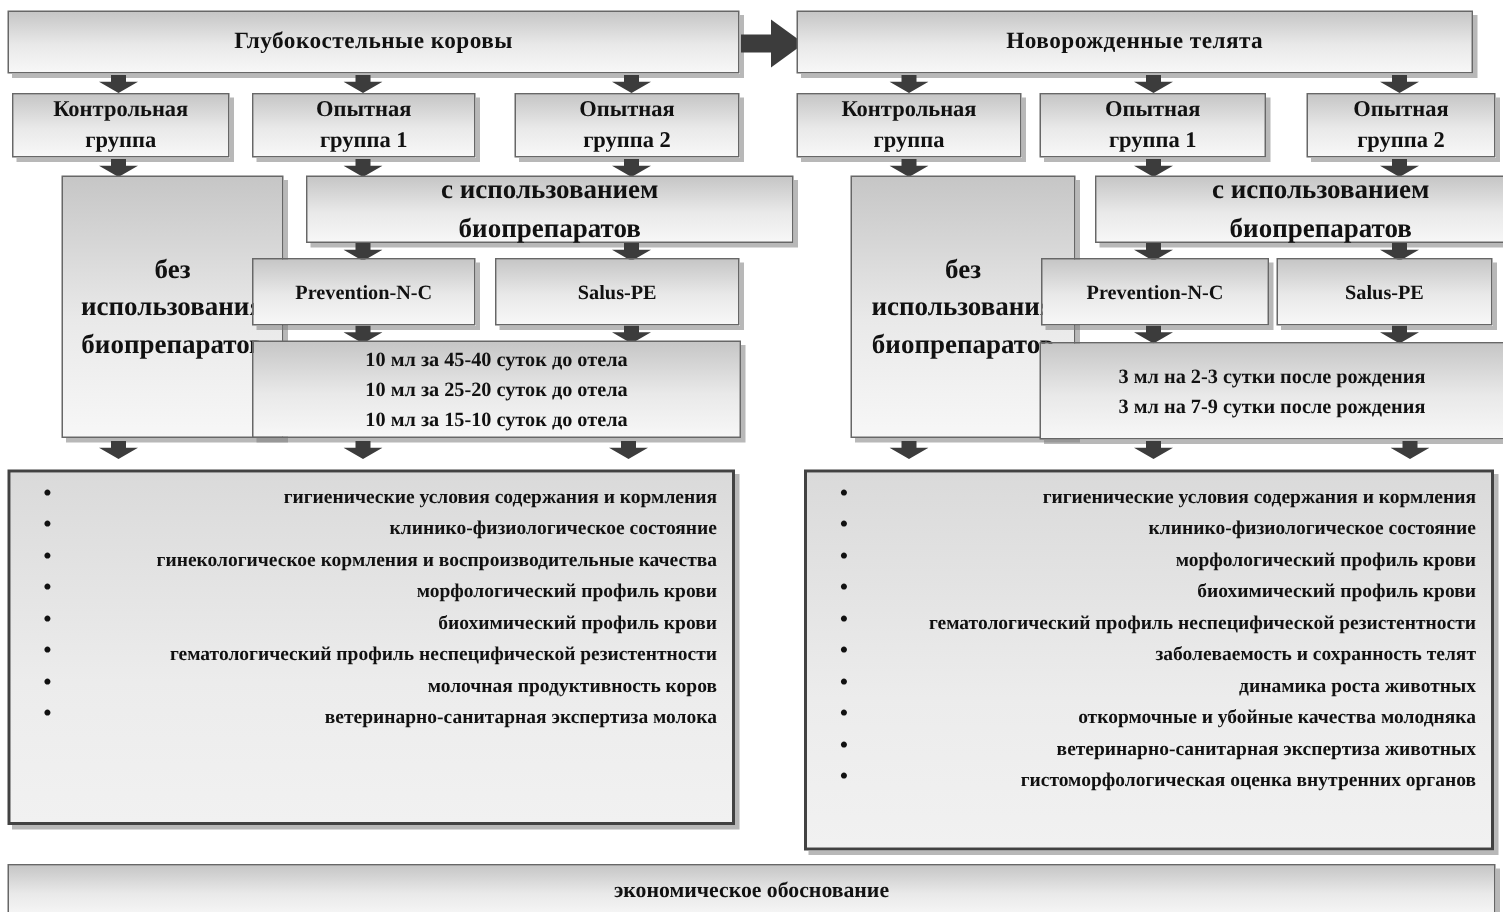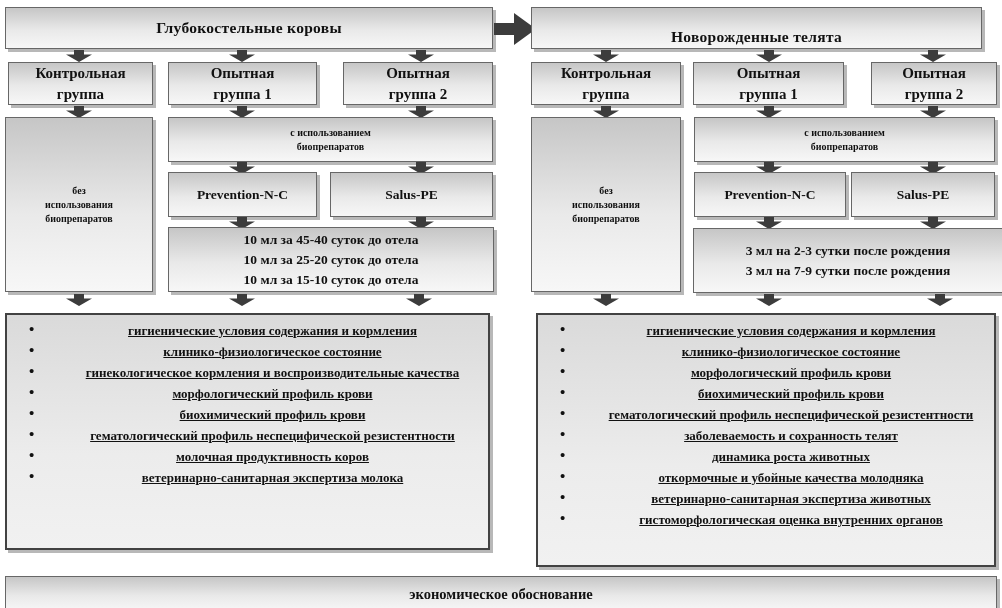--- a/index.html
+++ b/index.html
@@ -15,33 +15,33 @@
     border:1px solid #676767;
     background:linear-gradient(to bottom,#c6c6c6 0%,#e9e9e9 55%,#f7f7f7 100%);
     box-shadow:3px 3px 0 rgba(125,125,125,0.55);
     display:flex;align-items:center;justify-content:center;
     text-align:center;font-weight:bold;
     padding:2px 6px;
   }
   .box span{white-space:pre-line;}
   .hdr{font-size:15.5px;letter-spacing:0.3px;}
   .grp{font-size:15px;line-height:1.35;}
-  .mid{font-size:10px;line-height:1.4;}
+  .mid{font-size:18px;line-height:1.4;margin-left:36px;}
   .drug{font-size:13.5px;}
   .dose-box{align-items:center;}
   ul.dose{list-style:none;margin:0;padding:0;font-size:13.5px;font-weight:bold;}
   ul.dose li{line-height:20px;text-align:center;}
   .list-box{
     display:block;
     border:2px solid #424242;
     background:linear-gradient(to bottom,#dadada 0%,#ececec 60%,#f1f1f1 100%);
     padding:6px 10px 0 0;
   }
   ul.indicators{list-style:none;margin:0;padding:0;font-size:13px;font-weight:bold;}
-  ul.indicators li{position:relative;padding-left:60px;line-height:19px;margin-bottom:2px;text-align:center;text-decoration:underline;}
+  ul.indicators li{position:relative;padding-left:60px;line-height:19px;margin-bottom:2px;text-align:right;}
   ul.indicators li::before{content:"\2022";position:absolute;left:22px;top:-1px;font-size:15px;}
   .footer-box{font-size:14.5px;}
   svg.down{position:absolute;width:26px;height:12px;}
   svg.right{position:absolute;width:42px;height:34px;}
   .arrow-fill{fill:#3c3c3c;}
 </style>
 </head>
 <body>
 
 <div id="stage">
@@ -147,21 +147,21 @@
         </ul>
     </div>
   </div>
 
   <svg class="right" style="left:494px;top:12px;" viewBox="0 0 42 34">
     <path class="arrow-fill" d="M0 11 H20 V1 L42 17 L20 33 V23 H0 Z"></path>
   </svg>
 
   <div class="panel">
 
-    <div class="box hdr" style="left:531px;top:7px;width:451px;height:42px;align-items:flex-end;">
+    <div class="box hdr" style="left:531px;top:7px;width:451px;height:42px;">
       <span>Новорожденные телята</span>
     </div>
 
     <svg class="down" style="left:593px;top:50px;" viewBox="0 0 26 12">
         <path class="arrow-fill" d="M8 0 H18 V4.5 H26 L13 12 L0 4.5 H8 Z"></path>
       </svg>
     <svg class="down" style="left:756px;top:50px;" viewBox="0 0 26 12">
         <path class="arrow-fill" d="M8 0 H18 V4.5 H26 L13 12 L0 4.5 H8 Z"></path>
       </svg>
     <svg class="down" style="left:920px;top:50px;" viewBox="0 0 26 12">

